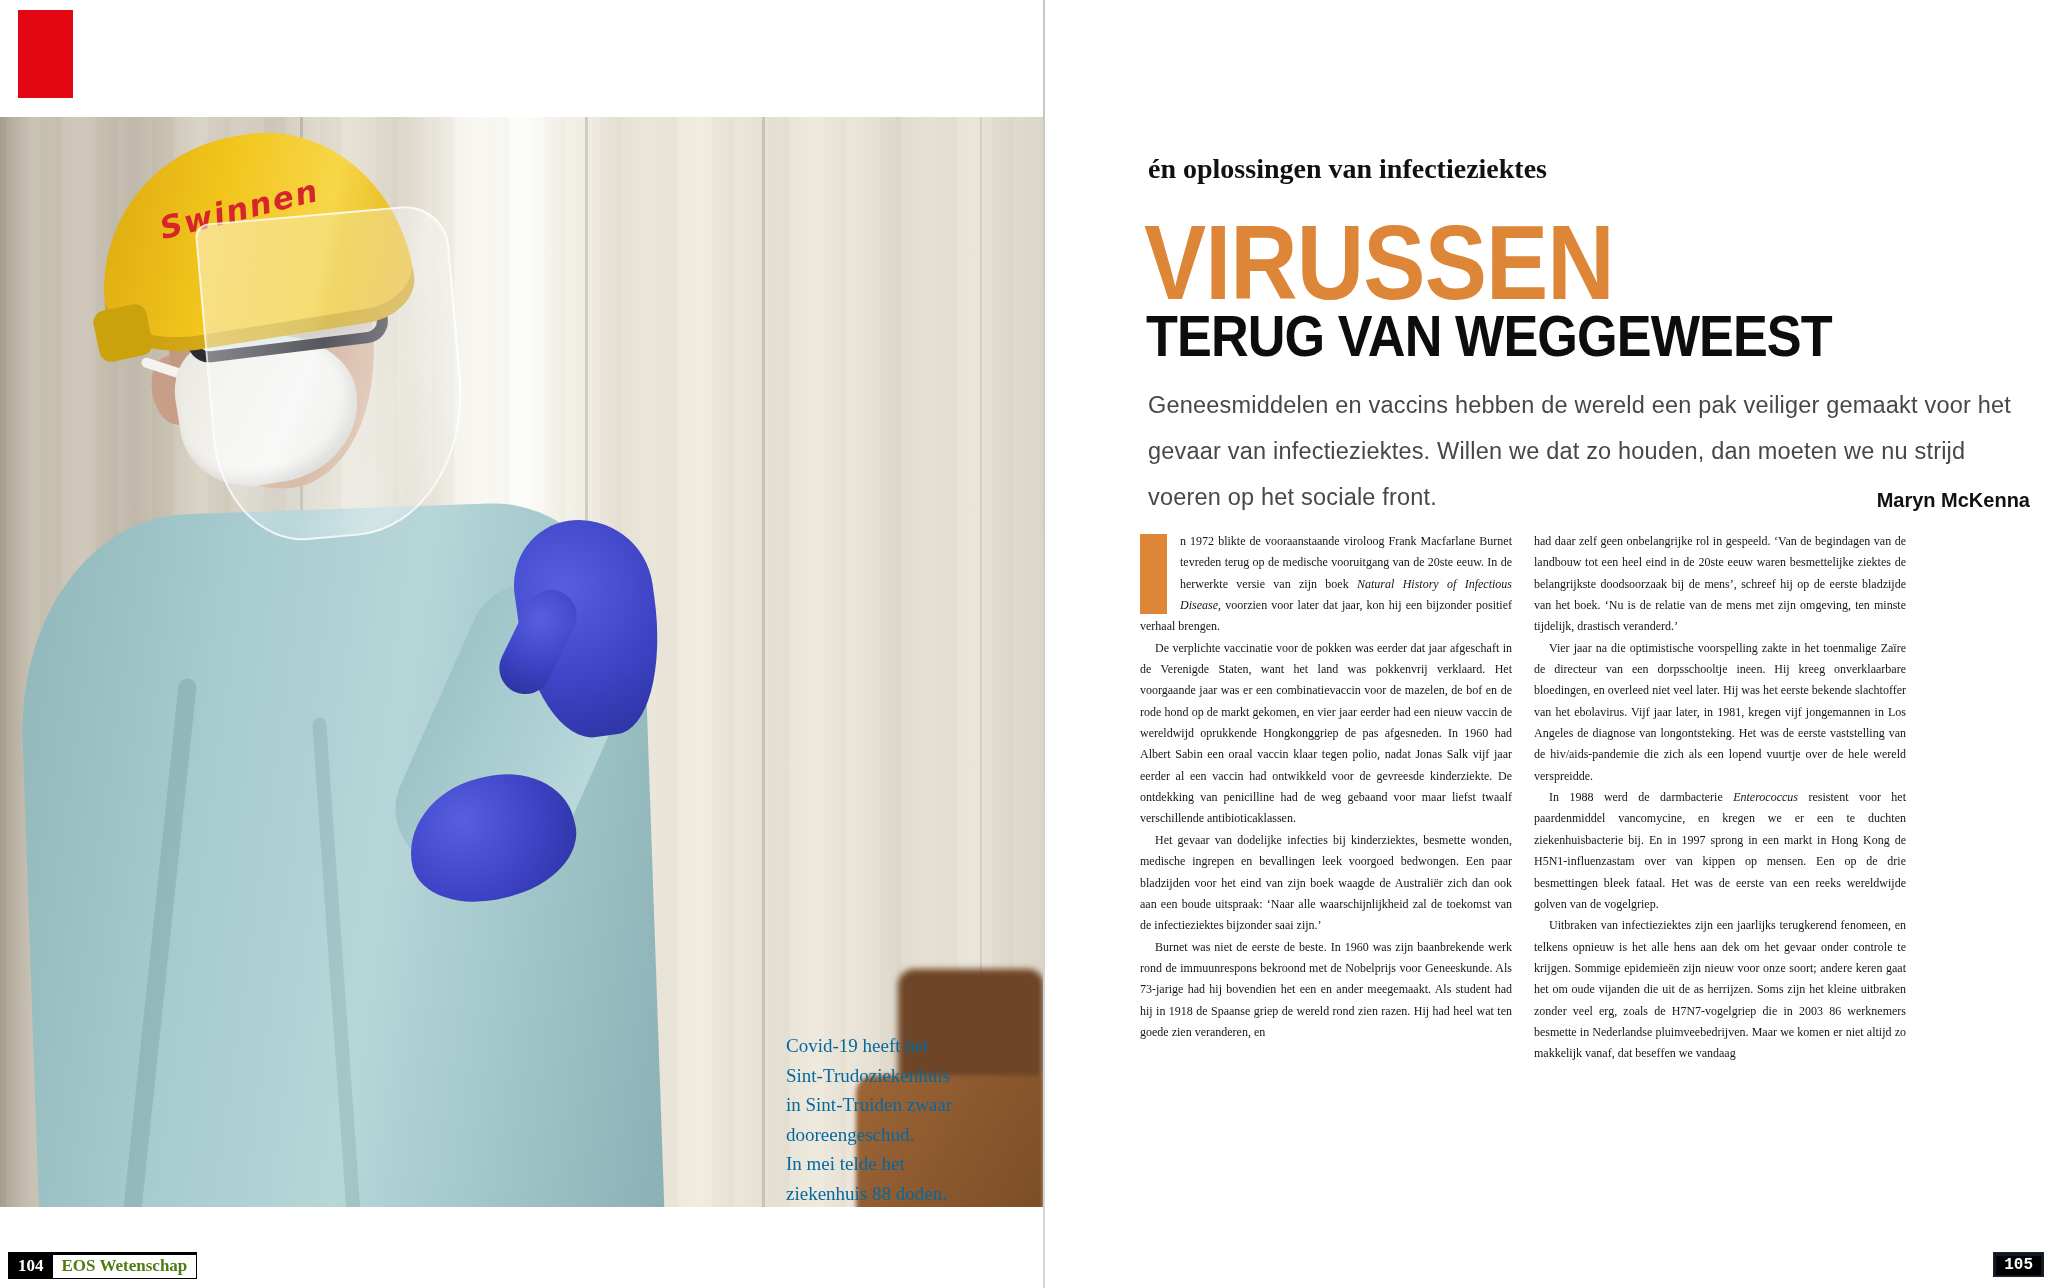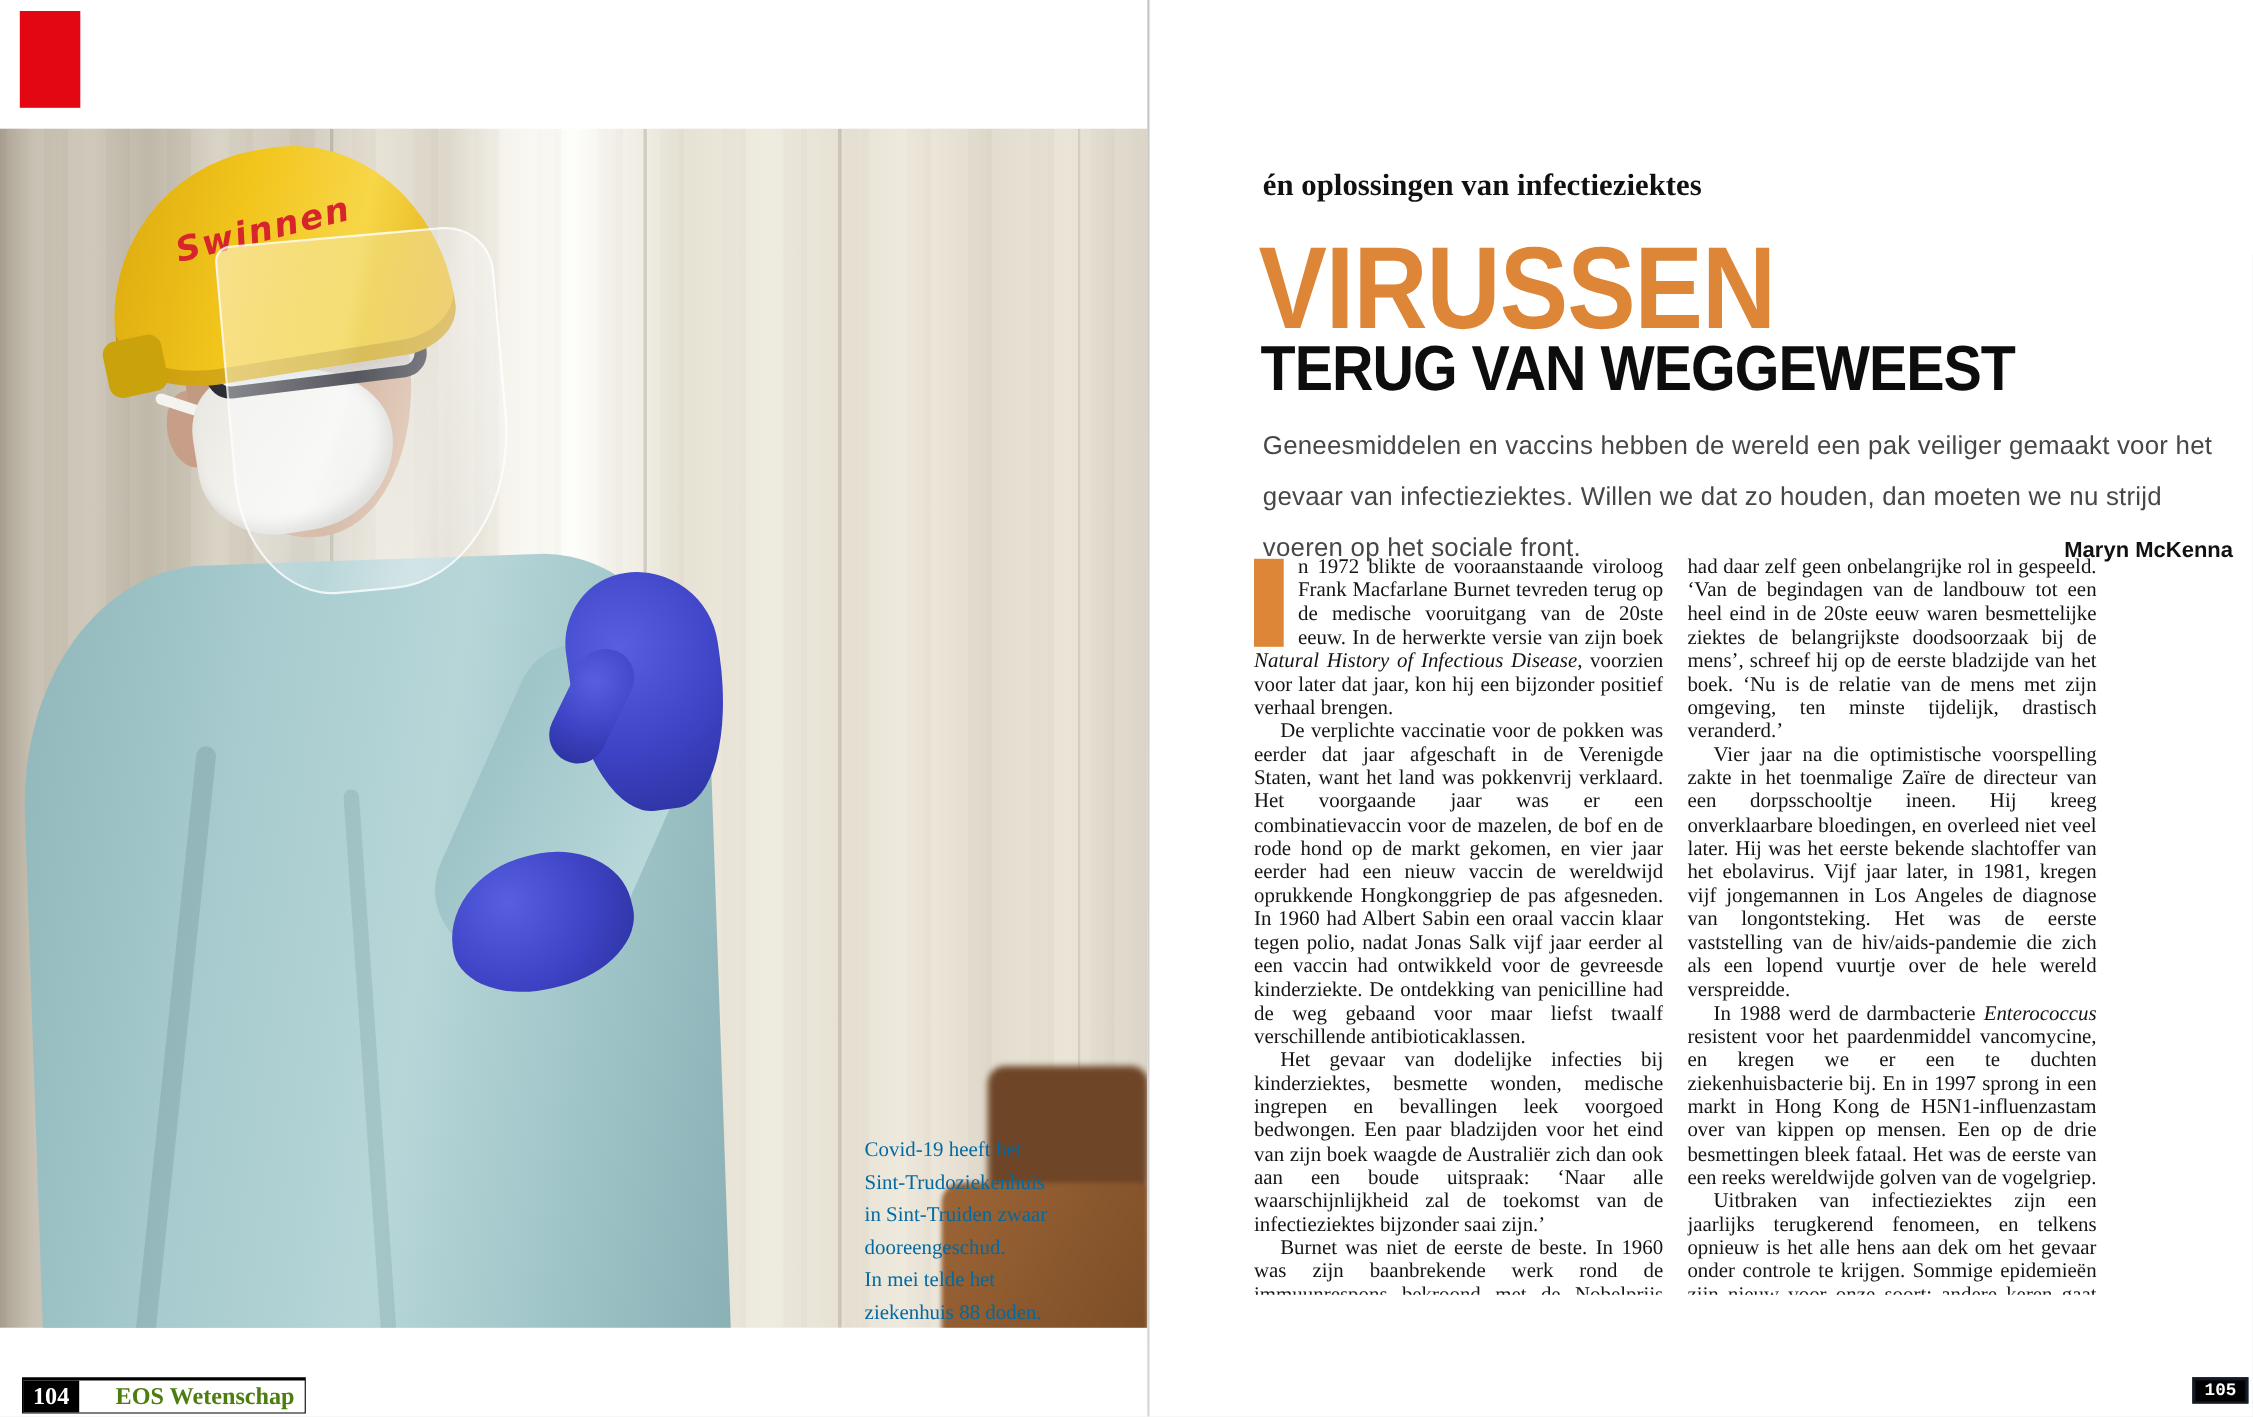--- a/index.html
+++ b/index.html
@@ -55,29 +55,29 @@
   
   .kicker{position:absolute;left:1148px;top:150px;font-weight:bold;font-size:28px;line-height:37px;color:#111;}
   .title-accent{position:absolute;left:1144px;top:212px;font-family:"Liberation Sans",sans-serif;font-weight:bold;
                 font-size:106px;line-height:100px;letter-spacing:-1px;color:var(--accent,#dd8638);
                 transform:scaleX(.88);transform-origin:left top;}
   .title-main{position:absolute;left:1146px;top:304px;font-family:"Liberation Sans",sans-serif;font-weight:bold;
               font-size:58px;line-height:64px;letter-spacing:-1px;color:#0d0d0d;transform:scaleX(.90);transform-origin:left top;}
   .standfirst{position:absolute;left:1148px;top:382px;width:884px;font-family:"Liberation Sans",sans-serif;
               font-size:23.5px;line-height:46px;color:#474747;letter-spacing:.2px;}
   .byline{position:absolute;right:18px;top:489px;font-family:"Liberation Sans",sans-serif;font-weight:bold;font-size:20px;color:#111;}
-  .bodycol{position:absolute;top:505px;width:372px;height:672px;font-size:19px;line-height:21.35px;
+  .bodycol{position:absolute;top:531px;width:372px;height:672px;font-size:12px;line-height:21.35px;
            text-align:justify;color:#141414;overflow:hidden;}
   .col1{left:1140px;}  .col2{left:1534px;}
   .bpara{margin:0;}
   .bpara.indent{text-indent:1.25em;}
   .dropbar{float:left;width:27px;height:80px;margin:3px 13px 2px 0;background:var(--accent,#dd8638);}
   
-  .footer-left{position:absolute;left:20px;top:1252px;display:inline-flex;align-items:stretch;
-               border:1px solid #000;border-top:3px solid #000;background:#fff;font-weight:bold;font-size:22px;gap:24px;}
+  .footer-left{position:absolute;left:8px;top:1252px;display:inline-flex;align-items:stretch;
+               border:1px solid #000;border-top:3px solid #000;background:#fff;font-weight:bold;font-size:17px;}
   .fl-num{background:#000;color:#fff;padding:1px 9px 2px;}
   .fl-name{padding:1px 9px 2px;color:#4d7c0f;}
   .footer-right{position:absolute;right:4px;top:1252px;border:1px solid #222;background:#0f172a;padding:2px;}
   .fr-num{background:#000;color:#fff;font-family:"Liberation Mono",monospace;font-weight:bold;font-size:16px;padding:0 8px 1px;}
 </style>
 </head>
 <body>
 
 <div class="spread">
 

